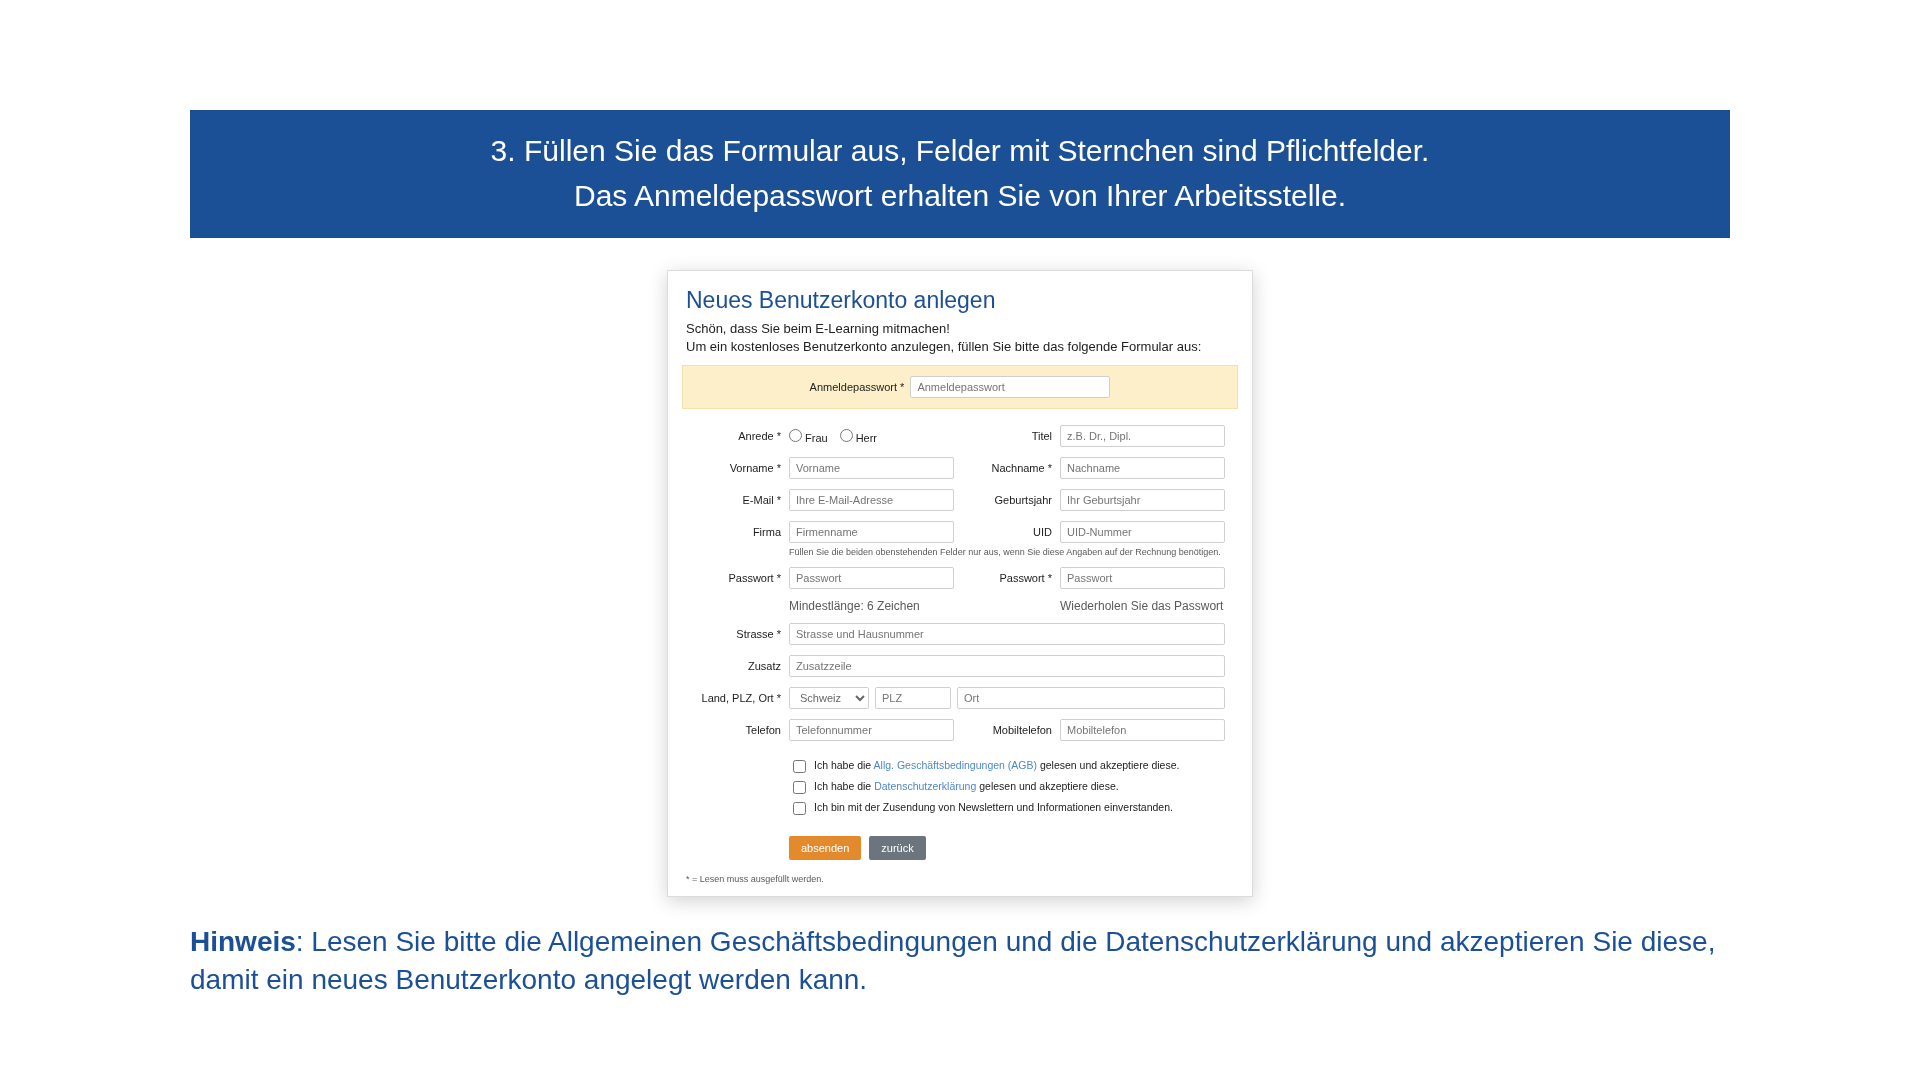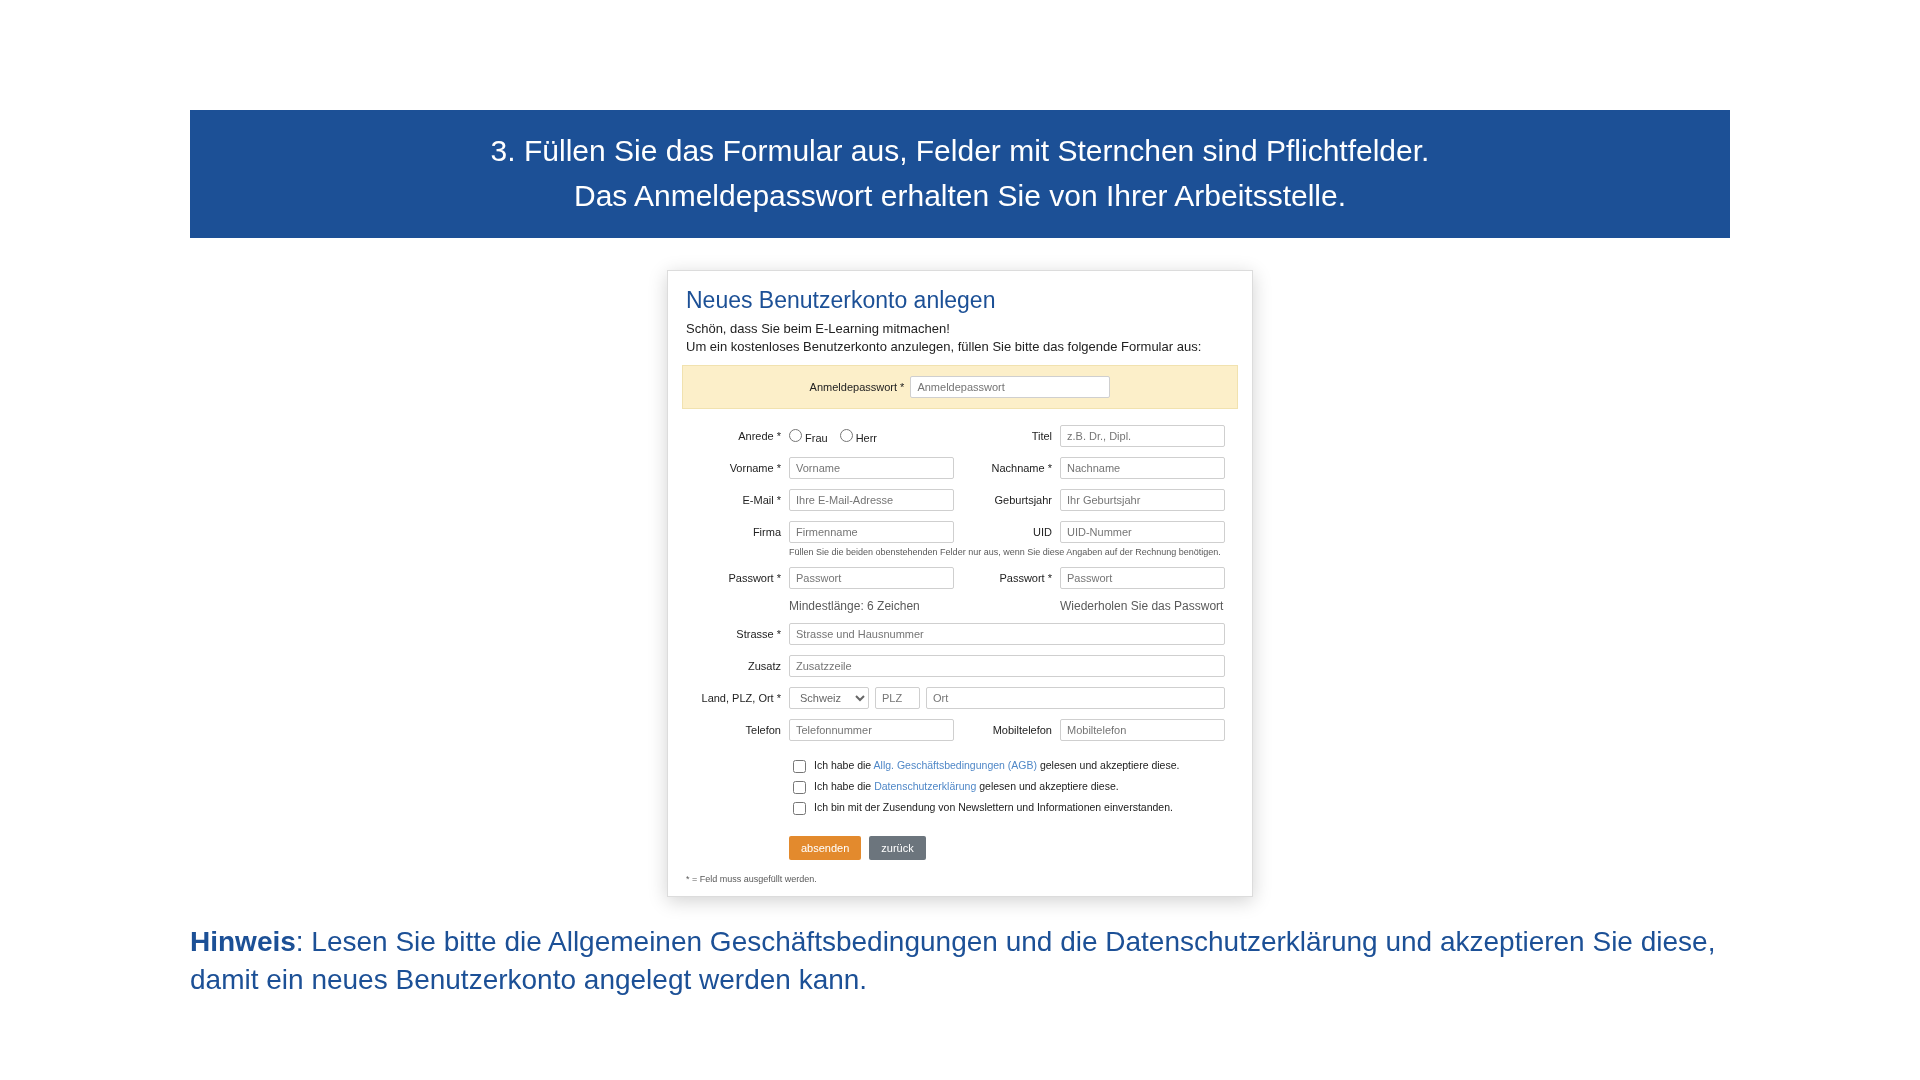--- a/index.html
+++ b/index.html
@@ -88,21 +88,21 @@
   .hint-para {
     margin: 26px 190px 0 190px;
     color: var(--banner-blue);
     font-size: 28px;
     line-height: 1.35;
   }
   .hint-para strong { font-weight: 700; text-align: center; }
 
   .inline-row { display: flex; gap: 6px; }
   .w-sm { width: 80px; }
-  .w-plz { width: 45px; }
+  .w-plz { width: 76px; }
 </style>
 </head>
 <body>
 
 <div class="banner">
   <div>3. Füllen Sie das Formular aus, Felder mit Sternchen sind Pflichtfelder.</div>
   <div>Das Anmeldepasswort erhalten Sie von Ihrer Arbeitsstelle.</div>
 </div>
 
 <div class="card-wrap">
@@ -196,19 +196,19 @@
         </label>
       </div>
 
       <span></span>
       <div class="btn-row">
         <button class="btn btn-primary">absenden</button>
         <button class="btn btn-secondary">zurück</button>
       </div>
     </div>
 
-    <div class="footnote">* = Feld muss ausgefüllt werden.</div>
+    <div class="footnote">* = Lesen muss ausgefüllt werden.</div>
   </div>
 </div>
 
 <div class="hint-para">
   <strong>Hinweis</strong><span>: Lesen Sie bitte die Allgemeinen Geschäftsbedingungen und die Datenschutzerklärung und akzeptieren Sie diese, damit ein neues Benutzerkonto angelegt werden kann.</span>
 </div>
 
 </body></html>

